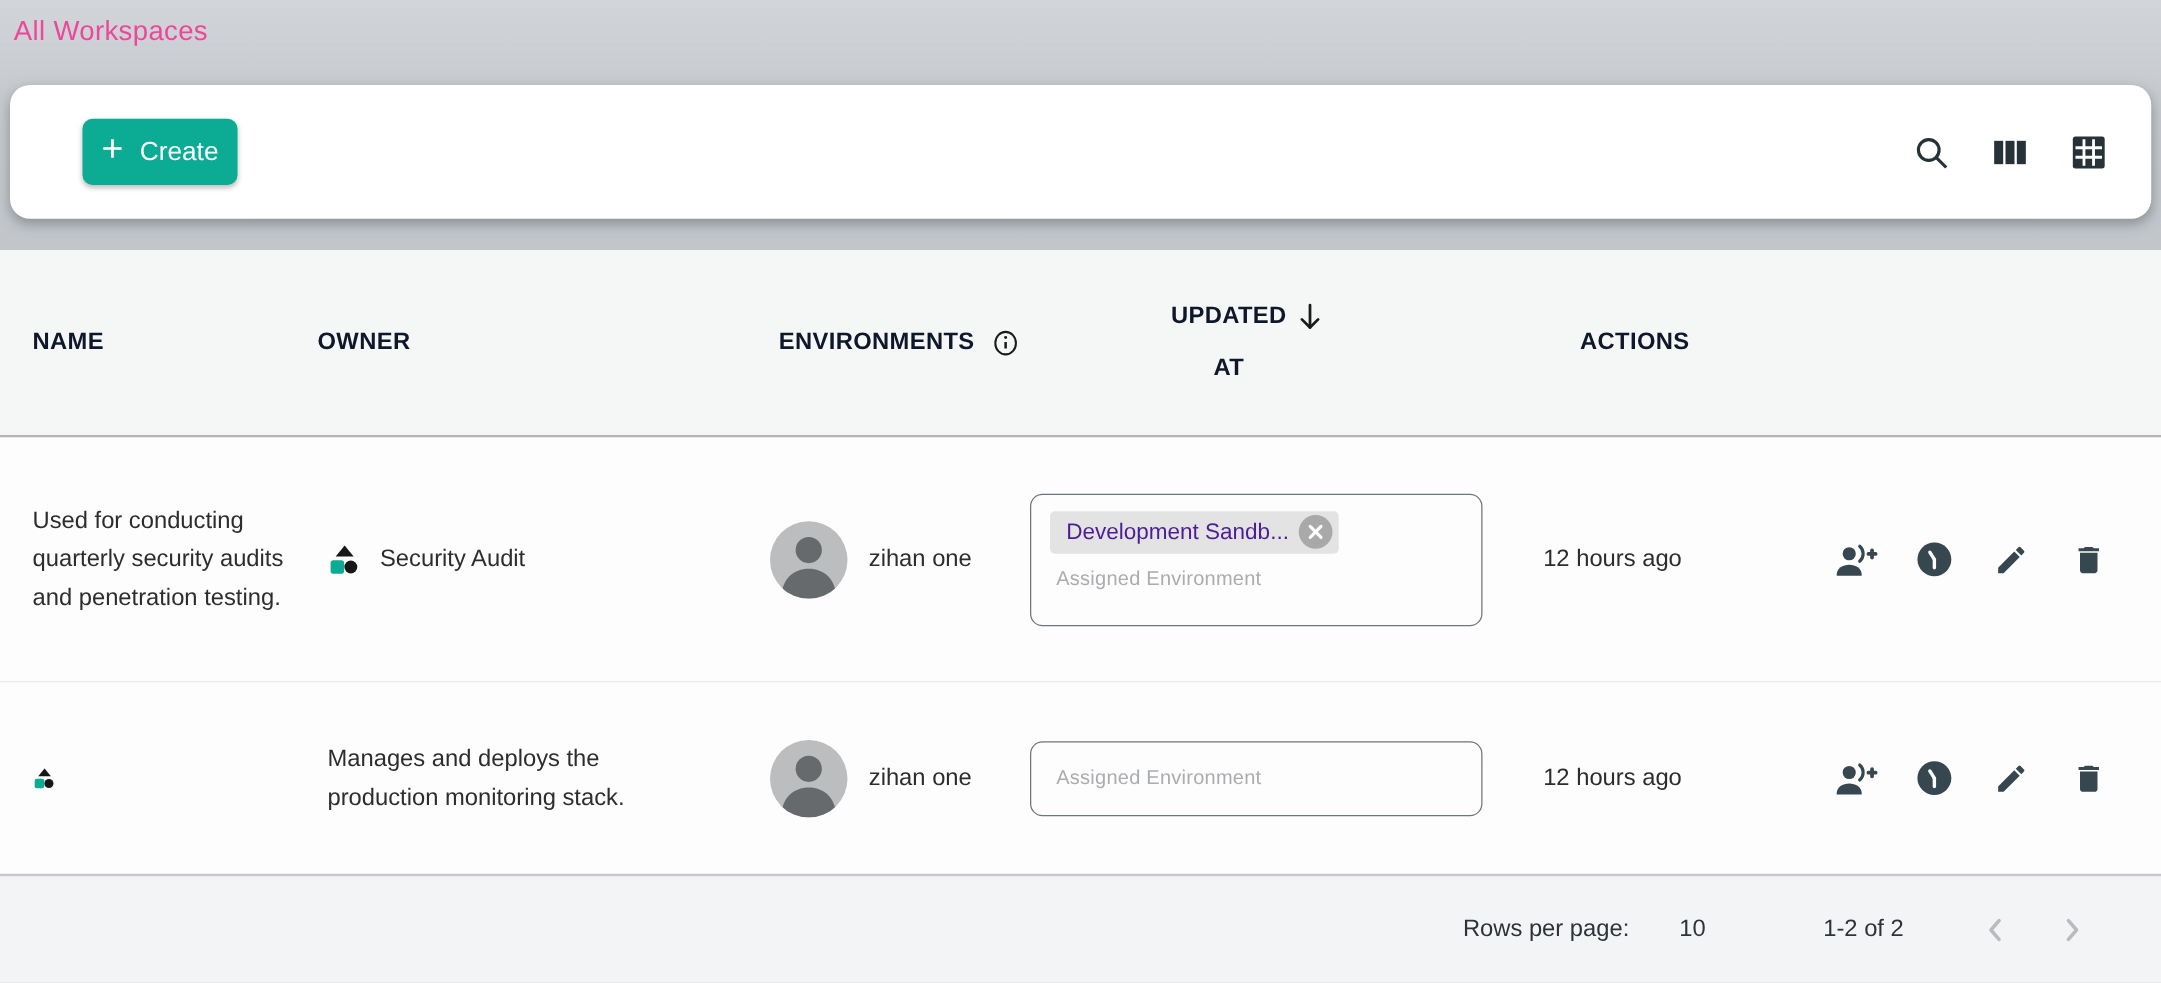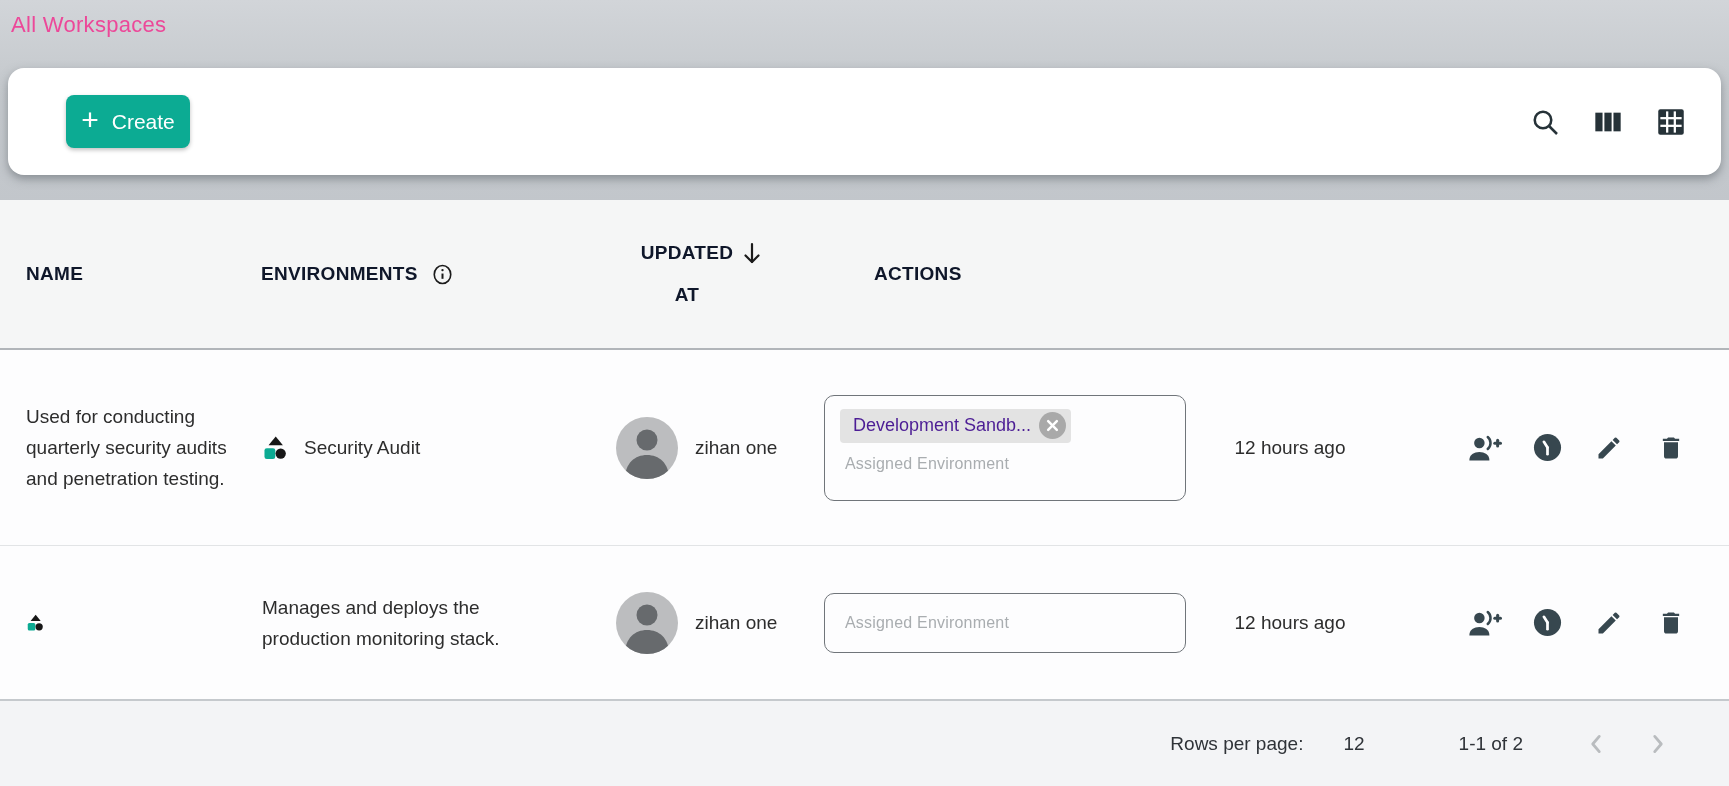--- a/index.html
+++ b/index.html
@@ -120,20 +120,23 @@
     </span>
   </div>
 </div>
 
 <div class="table-area">
 
   <div class="trow thead">
     <div class="cell c-name">
       <span>NAME</span>
     </div>
+    <div class="cell c-owner">
+      <span>OWNER</span>
+    </div>
     <div class="cell c-env">
       <span class="env-head">
         <span>ENVIRONMENTS</span>
         <span style="display:flex;">
           <svg width="23" height="23" viewBox="0 0 24 24" fill="none" stroke="#1b1b1b" stroke-width="1.7">
             <ellipse cx="12" cy="12" rx="8.6" ry="9.4"></ellipse>
             <line x1="12" y1="11" x2="12" y2="16.5" stroke-width="2.1"></line>
             <circle cx="12" cy="7.4" r="1.25" fill="#1b1b1b" stroke="none"></circle>
           </svg>
         </span>
@@ -287,24 +290,24 @@
         <svg width="28" height="28" viewBox="0 0 24 24" fill="#37474f">
           <path d="M6 19c0 1.1.9 2 2 2h8c1.1 0 2-.9 2-2V7H6v12zM19 4h-3.5l-1-1h-5l-1 1H5v2h14V4z"></path>
         </svg>
       </span>
     </div>
   </div>
 
   <div class="tfoot">
     <span>Rows per page:</span>
     <span class="rpp-value-wrap">
-      <span>12</span>
+      <span>10</span>
       <span class="caret-down"></span>
     </span>
-    <span class="range-label">1-1 of 2</span>
+    <span class="range-label">1-2 of 2</span>
     <span class="pg-btn">
       <svg width="22" height="26" viewBox="0 0 16 24" fill="none" stroke="#b9bcbf" stroke-width="2.6" stroke-linecap="round" stroke-linejoin="round">
         <polyline points="11,5 5,12 11,19"></polyline>
       </svg>
     </span>
     <span class="pg-btn">
       <svg width="22" height="26" viewBox="0 0 16 24" fill="none" stroke="#b9bcbf" stroke-width="2.6" stroke-linecap="round" stroke-linejoin="round">
         <polyline points="5,5 11,12 5,19"></polyline>
       </svg>
     </span>

